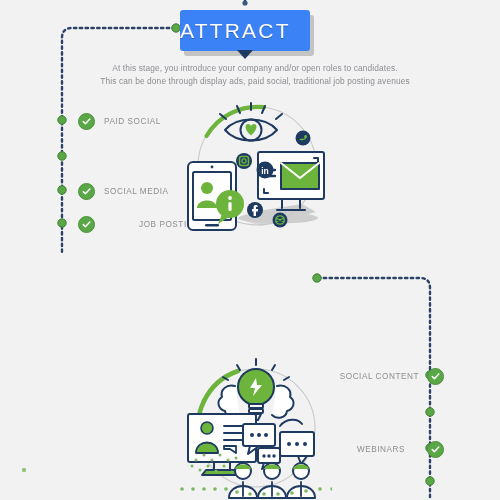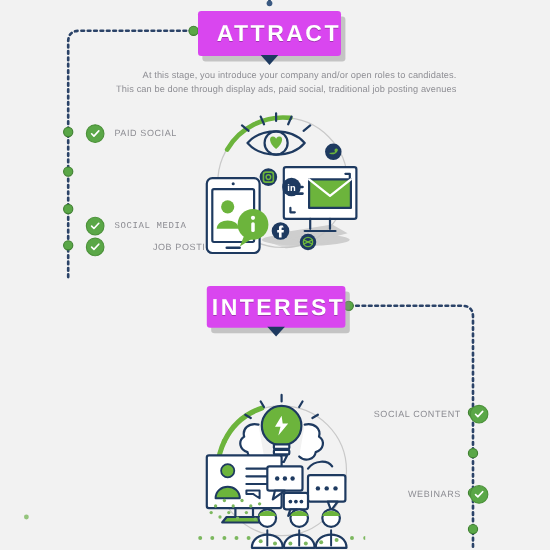--- a/index.html
+++ b/index.html
@@ -10,27 +10,27 @@
     position:relative;
   }
   #stage{position:absolute;inset:0;width:500px;height:500px;overflow:hidden;background:#f2f2f2;}
 
   
   #wires{position:absolute;left:0;top:0;width:500px;height:500px;}
 
   
   .banner{
     position:absolute;
-    background:#d946ef;
+    background:#3b82f6;
     color:#ffffff;
-    display:flex;align-items:center;justify-content:flex-end;
+    display:flex;align-items:center;justify-content:flex-start;
     border-radius:3px;
     box-shadow:4px 5px 0 rgba(140,140,140,.45);
     letter-spacing:2.2px;
-    font-weight:bold;
+    font-weight:normal;
   }
   .banner .btxt{
     display:block;
     font-size:21px;
     line-height:1;
     text-shadow:0 1px 0 rgba(0,0,0,.25);
   }
   .banner:after{ 
     content:"";
     position:absolute;left:50%;bottom:-8px;transform:translateX(-50%);
@@ -38,21 +38,21 @@
     border-left:8px solid transparent;
     border-right:8px solid transparent;
     border-top:9px solid #1e3a60;
   }
   #banner-attract{left:180px;top:10px;width:130px;height:41px;}
   #banner-interest{left:188px;top:260px;width:126px;height:38px;}
 
   
   .para{
     position:absolute;
-    text-align:right;
+    text-align:center;
     color:#8d8d93;
     font-size:8.4px;
     line-height:1.55;
     letter-spacing:.1px;
     white-space:pre-line;
   }
   #para-attract{left:95px;top:62px;width:320px;}
   #para-interest{left:90px;top:317px;width:320px;}
 
   
@@ -123,21 +123,21 @@
 This can be done through display ads, paid social, traditional job posting avenues</div>
 
   <div class="check-item left" style="top:112px;">
     <span class="cmark">
       <svg width="11" height="11" viewBox="0 0 11 11">
           <path d="M2.3 5.6 L4.4 7.7 L8.8 3.0" fill="none" stroke="#ffffff" stroke-width="1.5" stroke-linecap="round" stroke-linejoin="round"></path>
         </svg>
     </span>
     <span class="clabel">PAID SOCIAL</span>
   </div>
-  <div class="check-item left" style="top:196px;font-family:Liberation Mono, monospace;">
+  <div class="check-item left" style="top:182px;">
     <span class="cmark">
       <svg width="11" height="11" viewBox="0 0 11 11">
           <path d="M2.3 5.6 L4.4 7.7 L8.8 3.0" fill="none" stroke="#ffffff" stroke-width="1.5" stroke-linecap="round" stroke-linejoin="round"></path>
         </svg>
     </span>
     <span class="clabel">SOCIAL MEDIA</span>
   </div>
   <div class="check-item left" style="top:215px;gap:35px;">
     <span class="cmark">
       <svg width="11" height="11" viewBox="0 0 11 11">
@@ -219,34 +219,31 @@
       <g>
         <circle cx="98" cy="120" r="7.5" fill="#1e3a60"></circle>
         <g fill="none" stroke="#6cb43c" stroke-width="1.3">
           <circle cx="98" cy="120" r="4.2"></circle>
           <path d="M94 118 L102 122 M94 122 L102 118"></path>
         </g>
       </g>
     </g>
   </svg>
 
-  <div class="banner" id="banner-interest">
-    <span class="btxt">INTEREST</span>
-  </div>
 
 
   <div class="check-item right" style="top:367px;justify-content:flex-end;">
     <span class="cmark">
       <svg width="11" height="11" viewBox="0 0 11 11">
           <path d="M2.3 5.6 L4.4 7.7 L8.8 3.0" fill="none" stroke="#ffffff" stroke-width="1.5" stroke-linecap="round" stroke-linejoin="round"></path>
         </svg>
     </span>
     <span class="clabel">SOCIAL CONTENT</span>
   </div>
-  <div class="check-item right" style="top:440px;">
+  <div class="check-item right" style="top:440px;gap:14px;">
     <span class="cmark">
       <svg width="11" height="11" viewBox="0 0 11 11">
           <path d="M2.3 5.6 L4.4 7.7 L8.8 3.0" fill="none" stroke="#ffffff" stroke-width="1.5" stroke-linecap="round" stroke-linejoin="round"></path>
         </svg>
     </span>
     <span class="clabel">WEBINARS</span>
   </div>
 
   <svg class="illo" style="left:180px;top:356px;" width="152" height="144" viewBox="0 0 152 144">
     <g stroke-linecap="round" stroke-linejoin="round">

